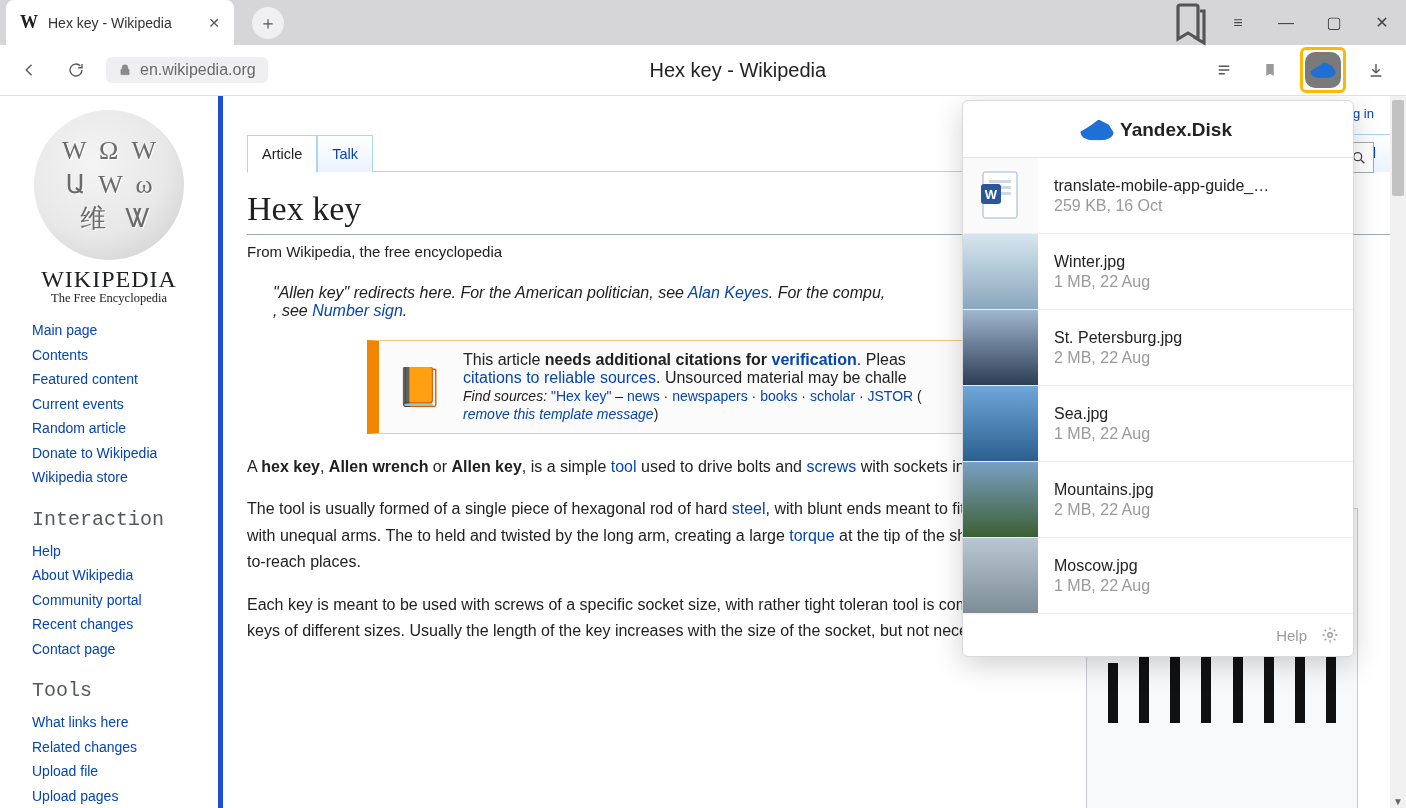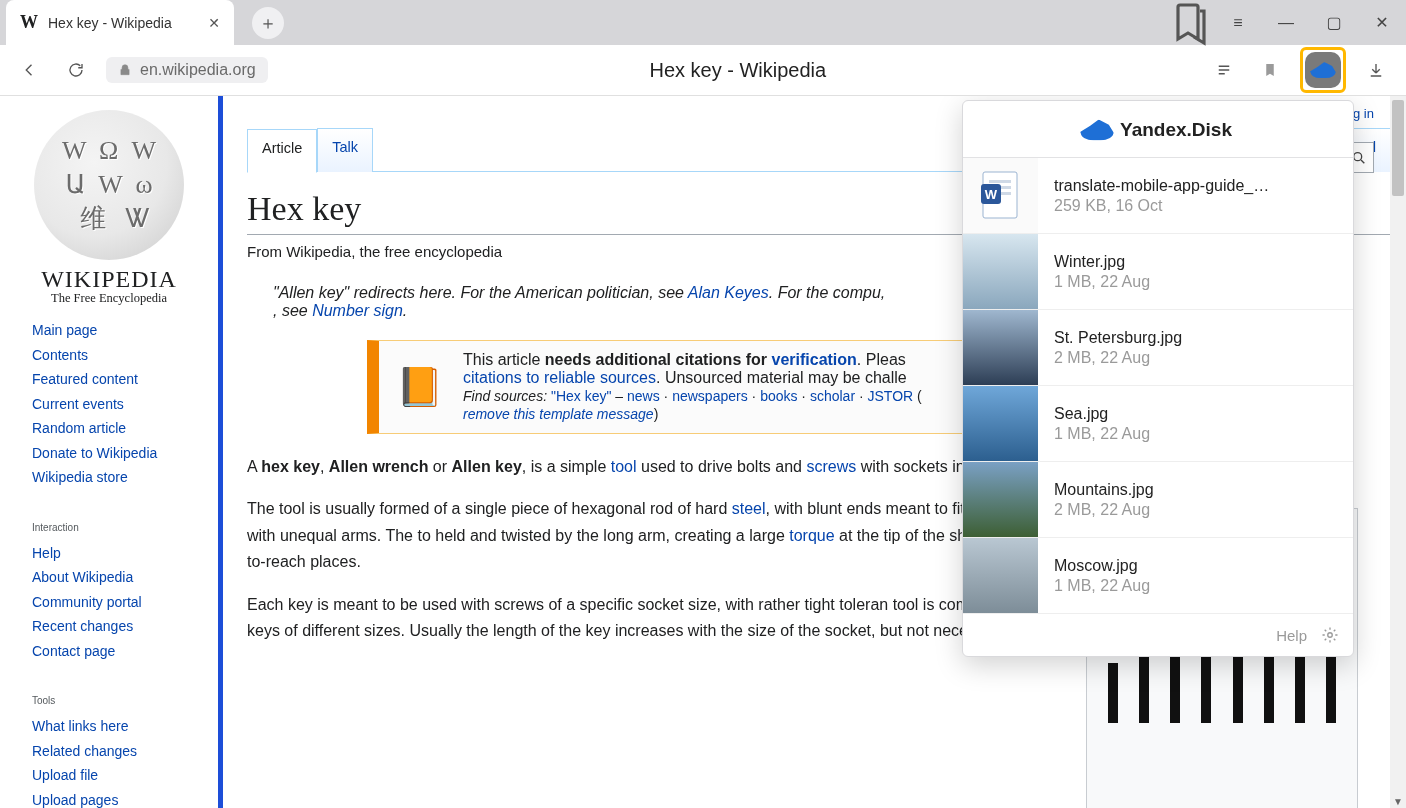--- a/index.html
+++ b/index.html
@@ -25,28 +25,28 @@
   
   .viewport{position:relative;width:1406px;height:713px;overflow:hidden;}
   .page{position:absolute;inset:0;right:16px;overflow:hidden;display:flex;}
   .sidebar{width:218px;padding:14px 0 0 0;}
   .logo{display:block;text-align:center;}
   .logo .globe{width:150px;height:150px;margin:0 auto;border-radius:50%;background:radial-gradient(circle at 40% 35%,#f4f4f4 0,#e8e8e8 55%,#c9c9c9 100%);position:relative;overflow:hidden;}
   .logo .globe::after{content:"W  Ω  W\A Ա  W  ω\A   维   Ꮤ";white-space:pre;position:absolute;inset:0;display:flex;align-items:center;justify-content:center;font-family:"Times New Roman",serif;font-size:26px;color:#6b6b6b;line-height:1.3;text-shadow:1px 1px 0 #fff;}
   .logo .wordmark{font-family:"Times New Roman",serif;font-size:24px;letter-spacing:1px;margin-top:6px;}
   .logo .tagline{font-family:"Times New Roman",serif;font-size:12.5px;margin-top:-2px;}
   .nav-group{padding:12px 22px 0 32px;}
-  .nav-group h3{font-size:10px;color:#54595d;font-weight:normal;margin:32px 0 8px 0;border-bottom:0;}
+  .nav-group h3{font-size:20px;color:#54595d;font-weight:normal;margin:18px 0 8px 0;border-bottom:0;font-family:Liberation Mono, monospace;}
   .nav-group ul{list-style:none;padding:0;margin:0;}
   .nav-group li{font-size:14px;line-height:1.75;}
   .nav-group li a{color:#0645ad;}
   .content{flex:1;border-left:5px solid #1d4ed8;padding:0 0 0 24px;position:relative;}
   .top-right-login{position:absolute;right:16px;top:10px;font-size:13px;}
   .top-right-search{position:absolute;right:16px;top:46px;width:29px;height:29px;border:1px solid #a2a9b1;background:#fff;display:flex;align-items:center;justify-content:center;}
-  .tabs{display:flex;height:44px;margin-top:32px;}
+  .tabs{display:flex;align-items:flex-end;height:44px;margin-top:32px;}
   .ptab{padding:10px 14px;font-size:14.5px;color:#0645ad;border:1px solid transparent;border-bottom:0;}
   .ptab.active{background:#fff;border:1px solid #a7d7f9;border-bottom:1px solid #fff;color:#202122;position:relative;top:1px;}
   .ptab.talk{background:linear-gradient(#fff,#eaf3ff);border:1px solid #a7d7f9;border-bottom:0;}
   .tabs .spacer{flex:1;border-bottom:1px solid #a7d7f9;}
   .righttabs{display:flex;}
   h1.heading{font-family:"Georgia","Times New Roman",serif;font-weight:normal;font-size:34px;border-bottom:1px solid #a2a9b1;padding-bottom:6px;margin:18px 0 8px 0;}
   .subhead{font-size:15px;color:#202122;margin-bottom:20px;}
   .hatnote{font-style:italic;padding:4px 0 4px 26px;font-size:16px;}
   .ambox{border:1px solid #f7cc77;border-left:12px solid #f28500;background:#fbfbfb;margin:16px 120px 20px 120px;display:flex;padding:10px 16px;gap:18px;font-size:16px;}
   .ambox .ambox-icon{width:50px;display:flex;align-items:center;justify-content:center;font-size:38px;}

